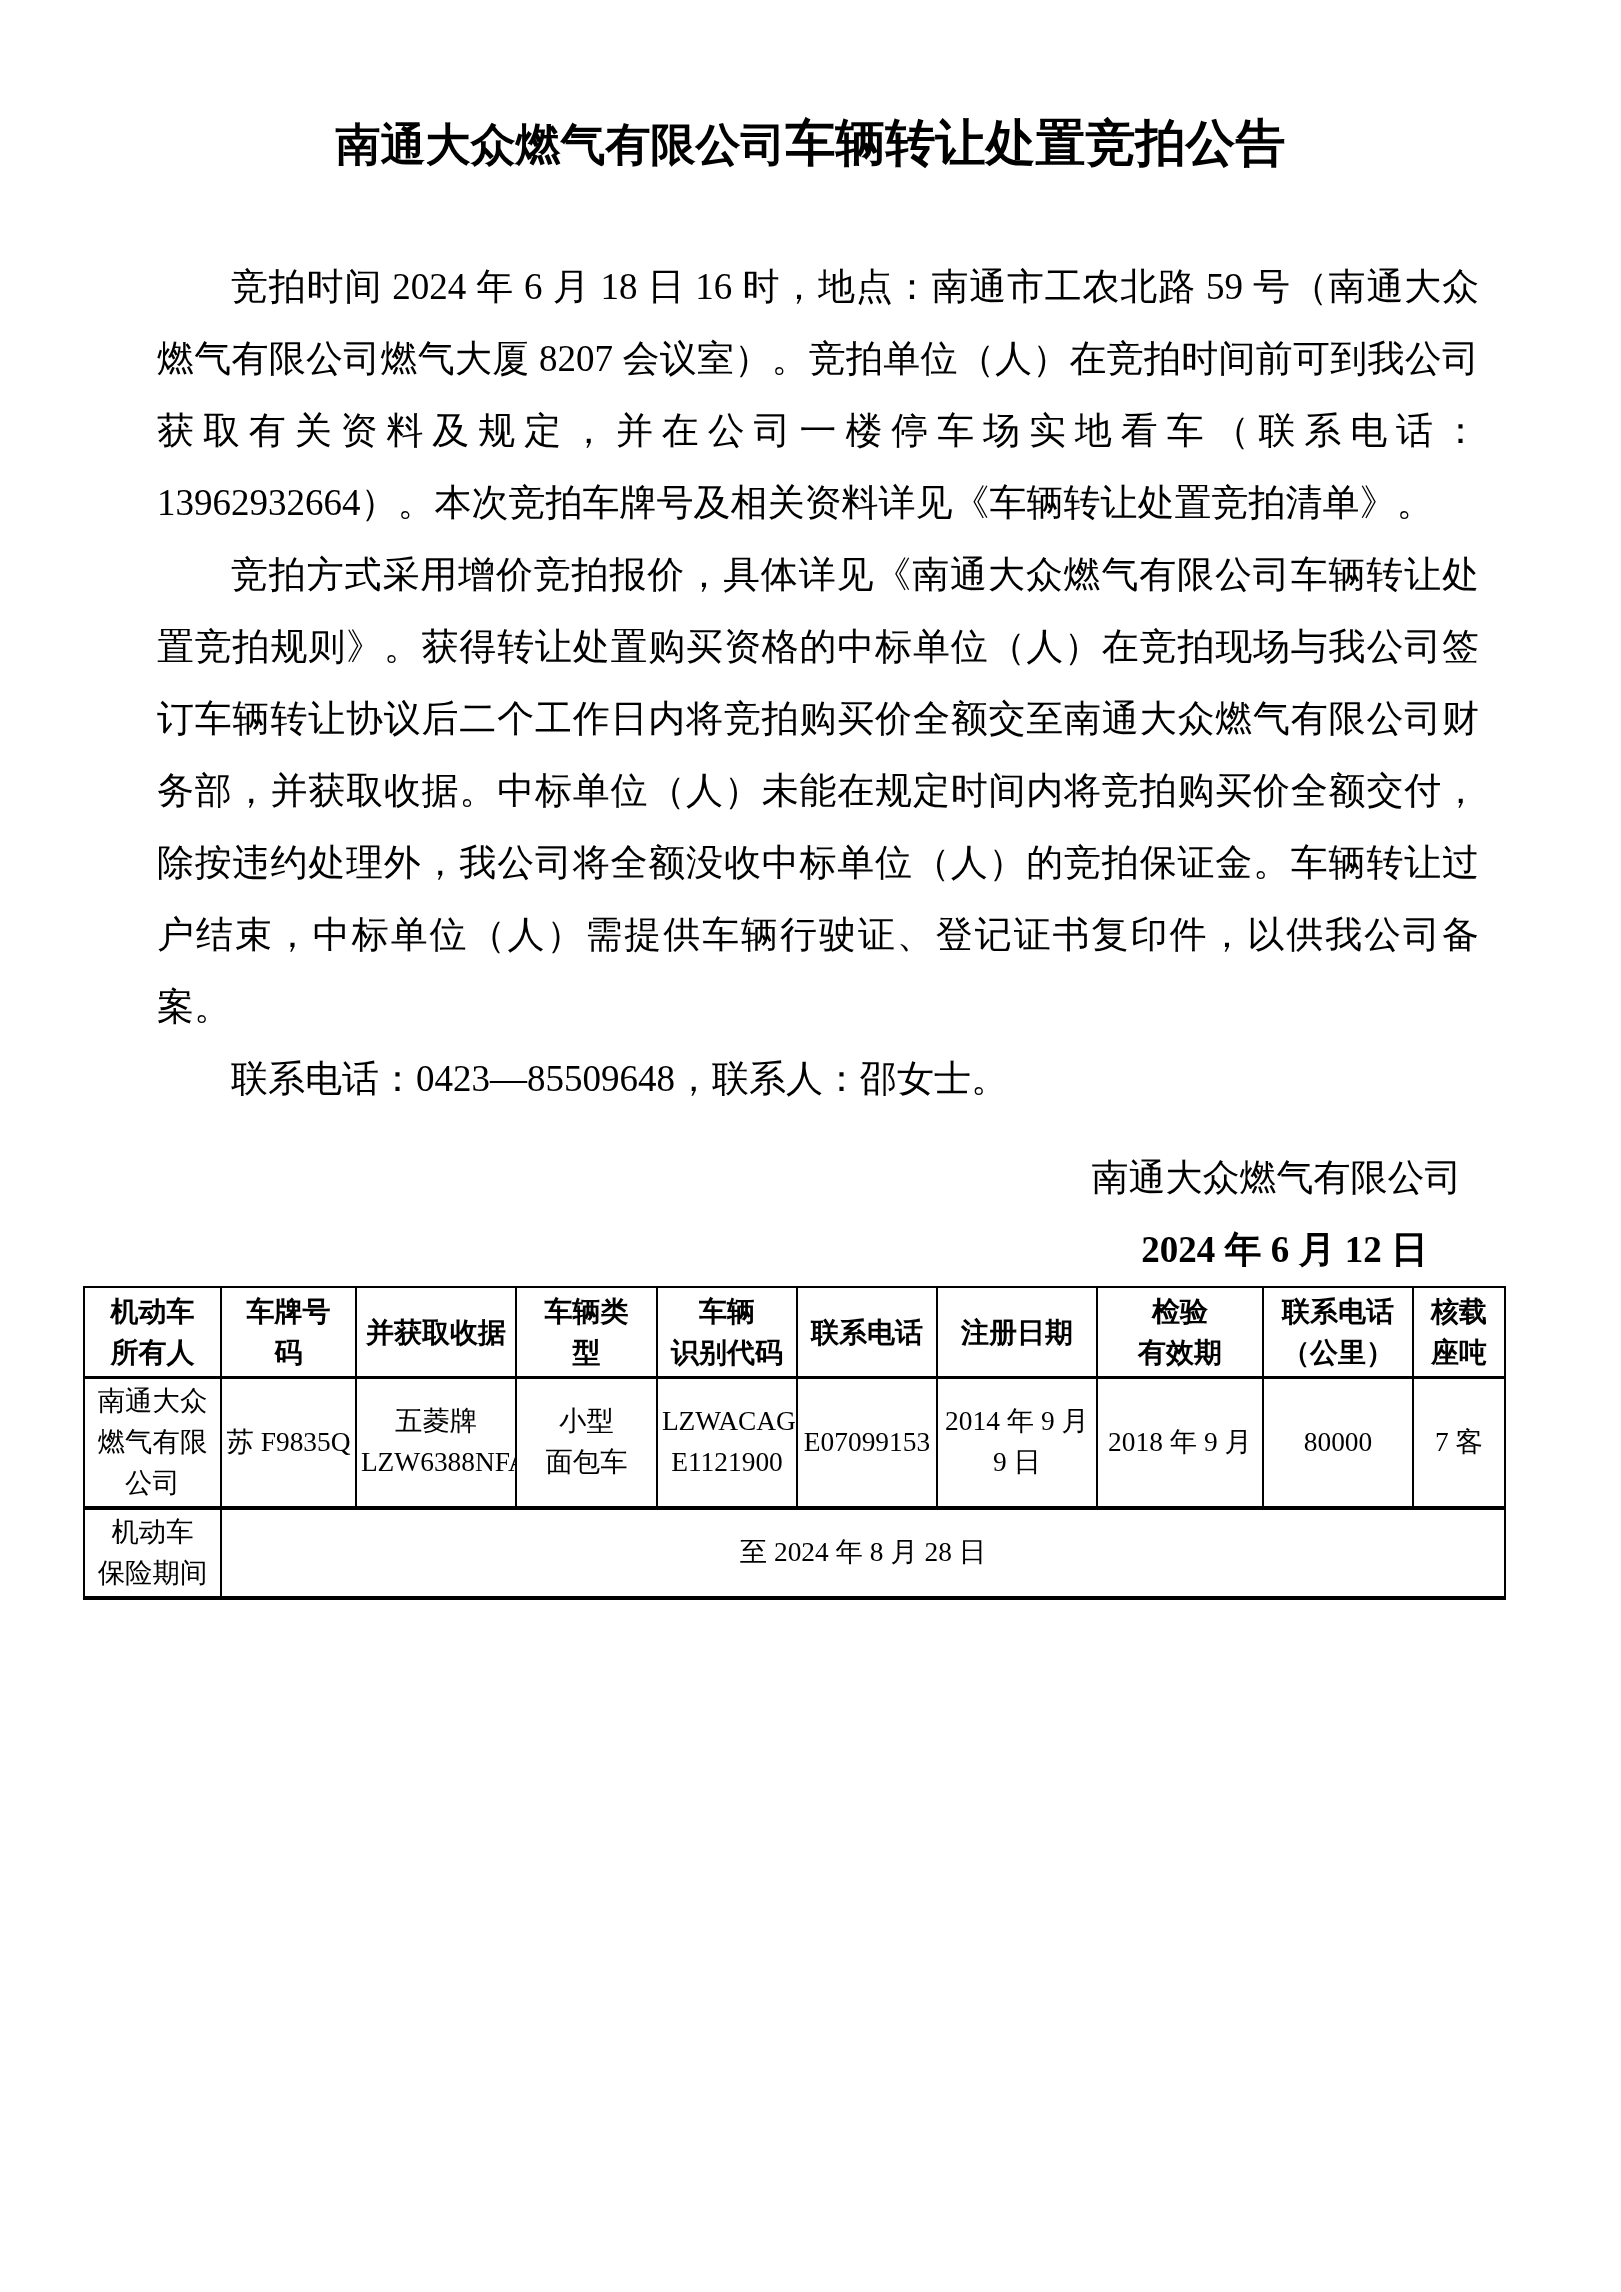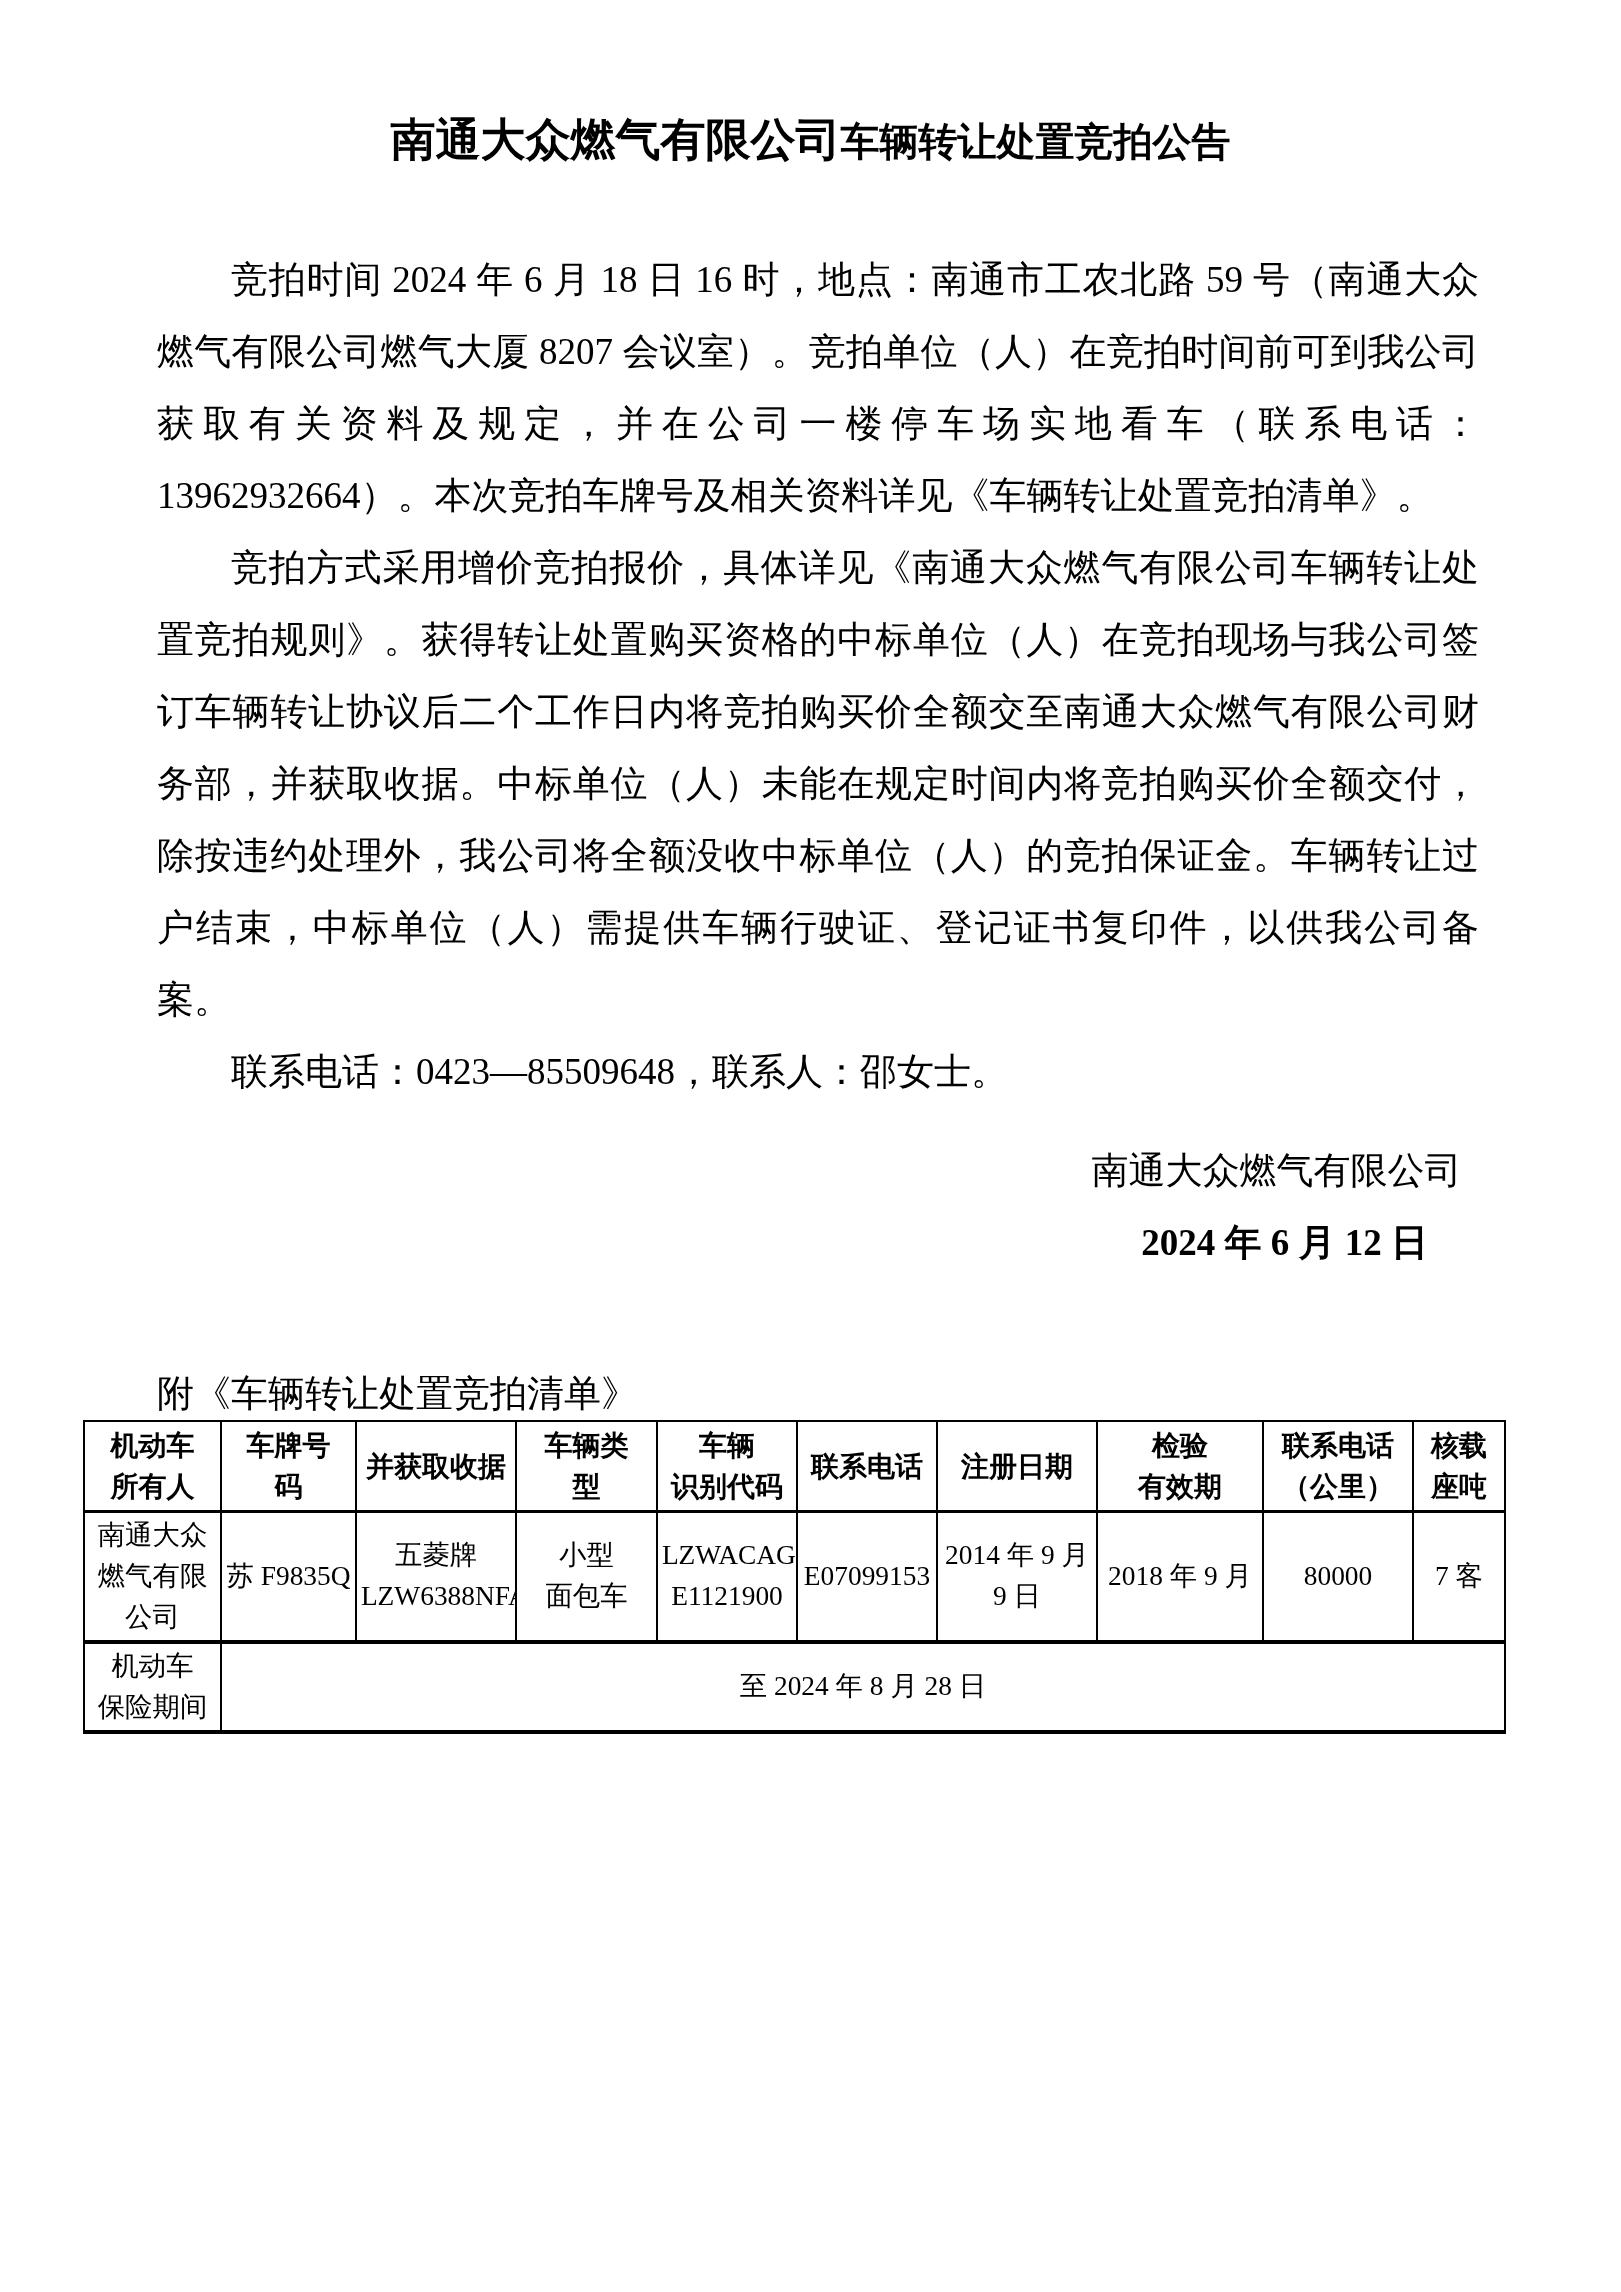--- a/index.html
+++ b/index.html
@@ -12,21 +12,21 @@
     font-family:"Liberation Serif", serif;
     overflow:hidden;
   }
   .doc-title {
     padding-top:110px;
     text-align:center;
     font-weight:bold;
     white-space:nowrap;
   }
   .doc-title .t-company { font-size:45px; }
-  .doc-title .t-subject { font-size:39px; }
+  .doc-title .t-subject { font-size:50px; }
 
   .body-text {
     margin:74px 142px 0 157px;
   }
   .body-text p {
     margin:0;
     font-size:37px;
     line-height:72px;
     text-align:justify;
     text-indent:74px;
@@ -92,21 +92,20 @@
     <p>竞拍时间 2024 年 6 月 18 日 16 时，地点：南通市工农北路 59 号（南通大众燃气有限公司燃气大厦 8207 会议室）。竞拍单位（人）在竞拍时间前可到我公司获取有关资料及规定，并在公司一楼停车场实地看车（联系电话：13962932664）。本次竞拍车牌号及相关资料详见《车辆转让处置竞拍清单》。</p>
     <p>竞拍方式采用增价竞拍报价，具体详见《南通大众燃气有限公司车辆转让处置竞拍规则》。获得转让处置购买资格的中标单位（人）在竞拍现场与我公司签订车辆转让协议后二个工作日内将竞拍购买价全额交至南通大众燃气有限公司财务部，并获取收据。中标单位（人）未能在规定时间内将竞拍购买价全额交付，除按违约处理外，我公司将全额没收中标单位（人）的竞拍保证金。车辆转让过户结束，中标单位（人）需提供车辆行驶证、登记证书复印件，以供我公司备案。</p>
     <p>联系电话：0423—85509648，联系人：邵女士。</p>
   </div>
 
   <div class="signature">
     <div class="sig-company">南通大众燃气有限公司</div>
     <div class="sig-date">2024 年 6 月 12 日</div>
   </div>
 
-  <div class="attachment-label">附《车辆转让处置竞拍清单》</div>
 
   <table class="listing-table">
     <colgroup>
       <col style="width:137px">
         <col style="width:135px">
         <col style="width:160px">
       <col style="width:141px">
         <col style="width:140px">
         <col style="width:140px">
       <col style="width:160px">

